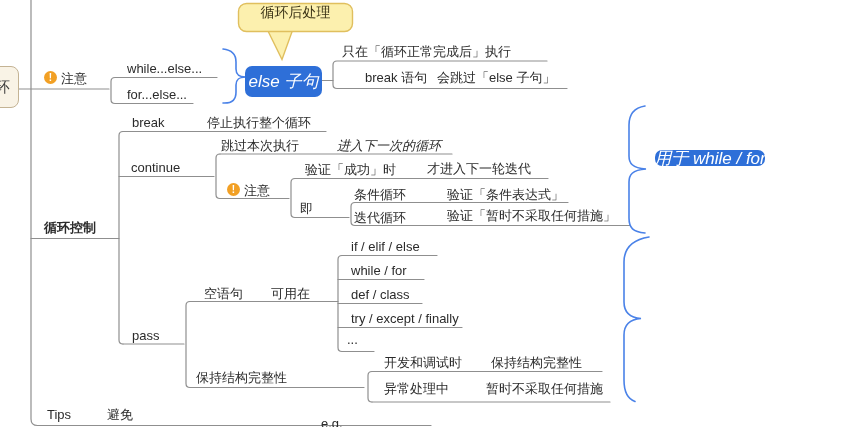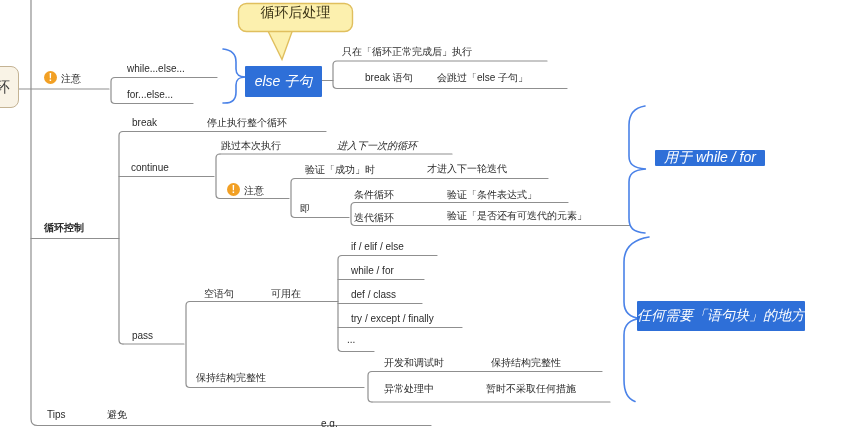--- a/index.html
+++ b/index.html
@@ -2,27 +2,27 @@
 <html><head>
 <meta charset="utf-8">
 <style>
   html,body{margin:0;padding:0;background:#fff;}
   #stage{
     position:relative;width:852px;height:427px;background:#ffffff;overflow:hidden;
     font-family:"Liberation Sans","DejaVu Sans",sans-serif;
   }
   #wires{position:absolute;left:0;top:0;}
   .lbl{
-    position:absolute;font-size:10px;line-height:15px;color:#2b2b2b;
+    position:absolute;font-size:13px;line-height:15px;color:#2b2b2b;
     white-space:nowrap;
   }
   .bold{font-weight:bold;}
   .bluenode{
-    position:absolute;background:#2e6fd8;border-radius:1px;color:#ffffff;
-    font-style:italic;font-size:14px;display:flex;align-items:center;justify-content:center;
+    position:absolute;background:#2e6fd8;border-radius:7px;color:#ffffff;
+    font-style:italic;font-size:17px;display:flex;align-items:center;justify-content:center;
     white-space:nowrap;
   }
   .warnicon{
     position:absolute;width:13px;height:13px;border-radius:50%;background:#f2a024;
     color:#fff;font-weight:bold;font-size:10px;line-height:13px;text-align:center;
   }
   #root-node{
     position:absolute;left:-14px;top:66px;width:33px;height:42px;
     background:#f9f3e6;border:1.5px solid #c4b394;border-radius:8px;
     overflow:hidden;box-sizing:border-box;
@@ -114,35 +114,34 @@
   <span class="lbl" style="left:221px;top:138px;">跳过本次执行</span>
   <span class="lbl" style="left:337px;top:138px;font-style:italic;">进入下一次的循环</span>
   <span class="warnicon" style="left:227px;top:183px;">!</span>
   <span class="lbl" style="left:244px;top:183px;">注意</span>
   <span class="lbl" style="left:305px;top:162px;">验证「成功」时</span>
   <span class="lbl" style="left:427px;top:161px;">才进入下一轮迭代</span>
   <span class="lbl" style="left:300px;top:201px;">即</span>
   <span class="lbl" style="left:354px;top:187px;">条件循环</span>
   <span class="lbl" style="left:447px;top:187px;">验证「条件表达式」</span>
   <span class="lbl" style="left:354px;top:210px;">迭代循环</span>
-  <span class="lbl" style="left:447px;top:208px;">验证「是否还有可迭代的元素」</span>
+  <span class="lbl" style="left:447px;top:208px;">验证「暂时不采取任何措施」</span>
   <div class="bluenode" style="left:655px;top:150px;width:110px;height:16px;">用于 while / for</div>
 
   <span class="lbl" style="left:132px;top:328px;">pass</span>
   <span class="lbl" style="left:196px;top:286px;margin-left:8px;">空语句</span>
   <span class="lbl" style="left:271px;top:286px;">可用在</span>
   <span class="lbl" style="left:351px;top:239px;">if / elif / else</span>
   <span class="lbl" style="left:351px;top:263px;">while / for</span>
   <span class="lbl" style="left:351px;top:287px;">def / class</span>
   <span class="lbl" style="left:351px;top:311px;">try / except / finally</span>
   <span class="lbl" style="left:347px;top:332px;">...</span>
   <span class="lbl" style="left:196px;top:370px;">保持结构完整性</span>
   <span class="lbl" style="left:321px;top:368px;margin-top:48px;">e.g.</span>
   <span class="lbl" style="left:384px;top:355px;">开发和调试时</span>
   <span class="lbl" style="left:491px;top:355px;">保持结构完整性</span>
   <span class="lbl" style="left:384px;top:381px;">异常处理中</span>
   <span class="lbl" style="left:486px;top:381px;">暂时不采取任何措施</span>
-  <div class="bluenode" style="left:637px;top:301px;width:168px;height:30px;">任何需要「语句块」的地方</div>
 
   <span class="lbl" style="left:47px;top:407px;">Tips</span>
   <span class="lbl" style="left:107px;top:407px;">避免</span>
 
 </div>
 
 </body></html>

